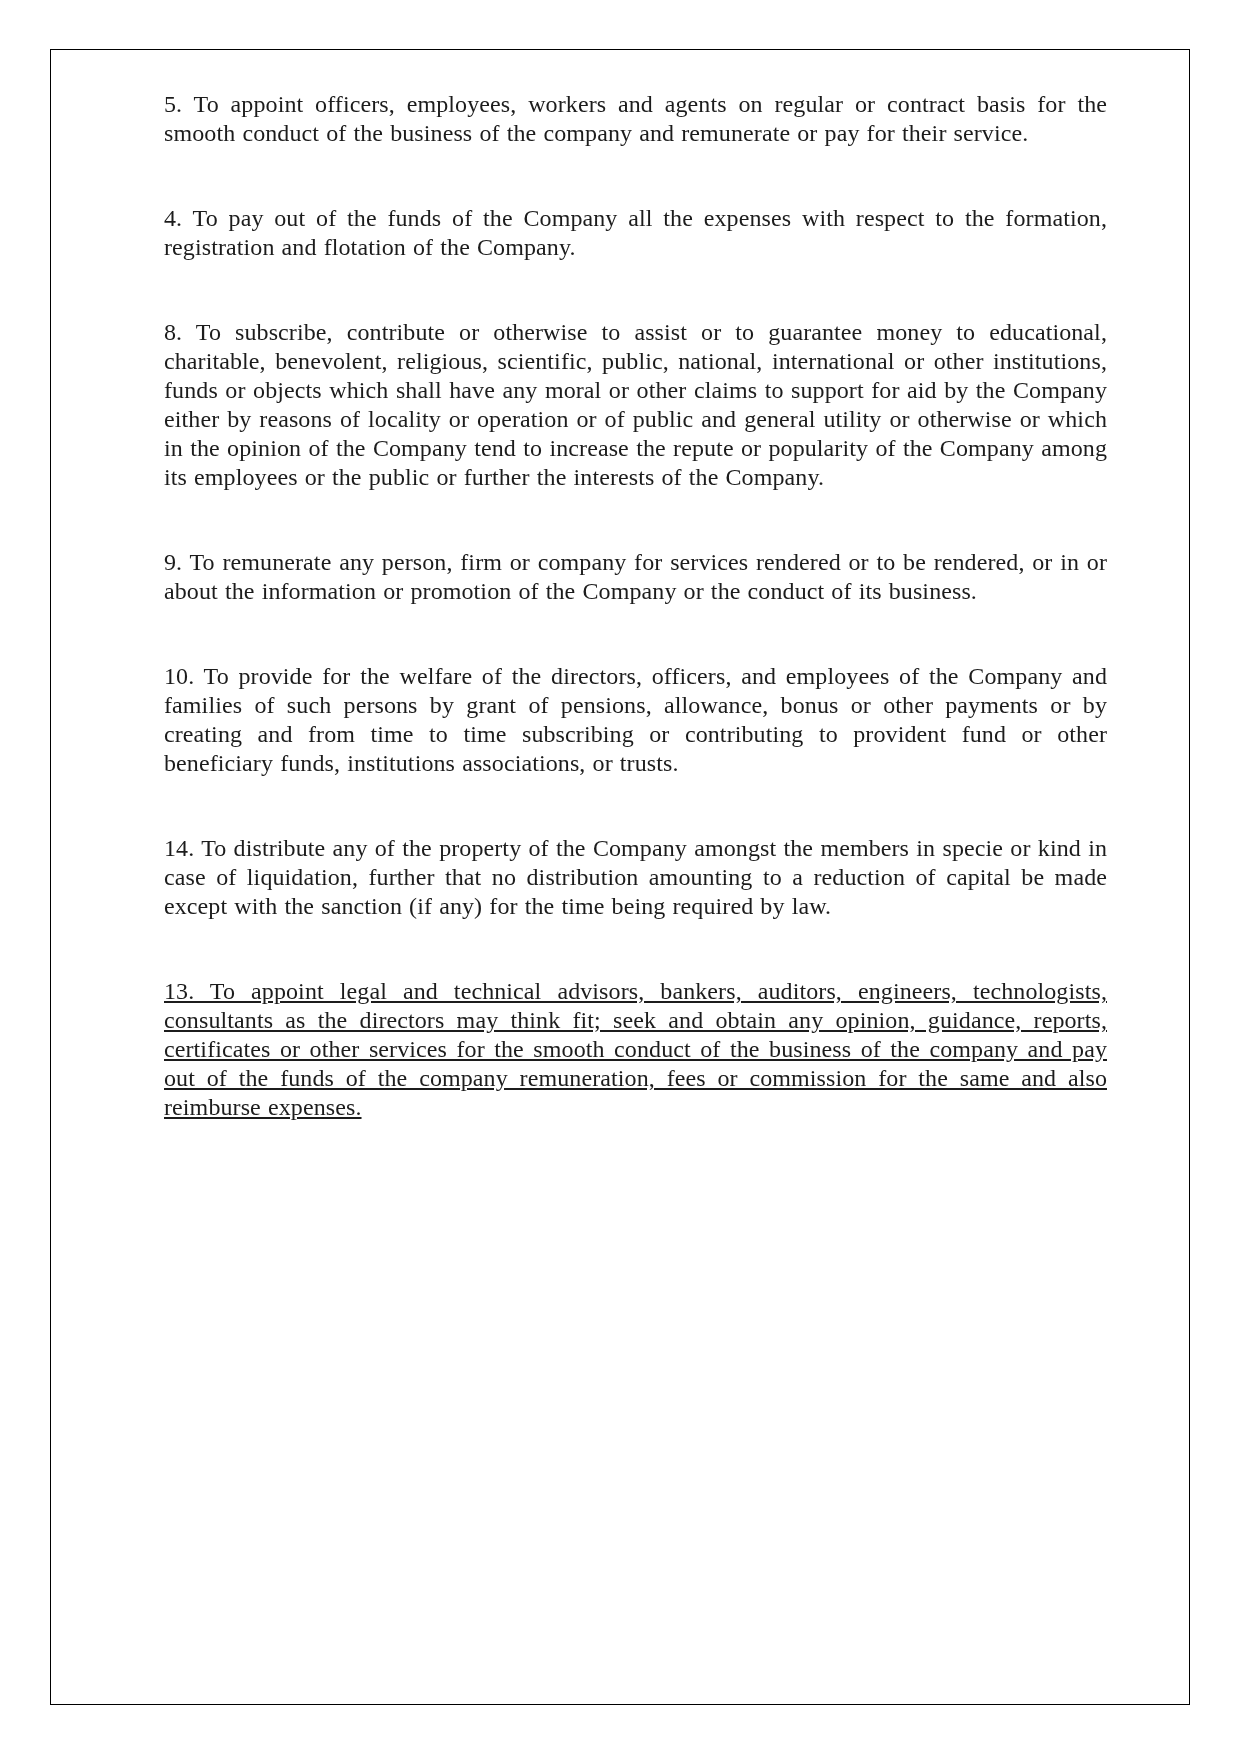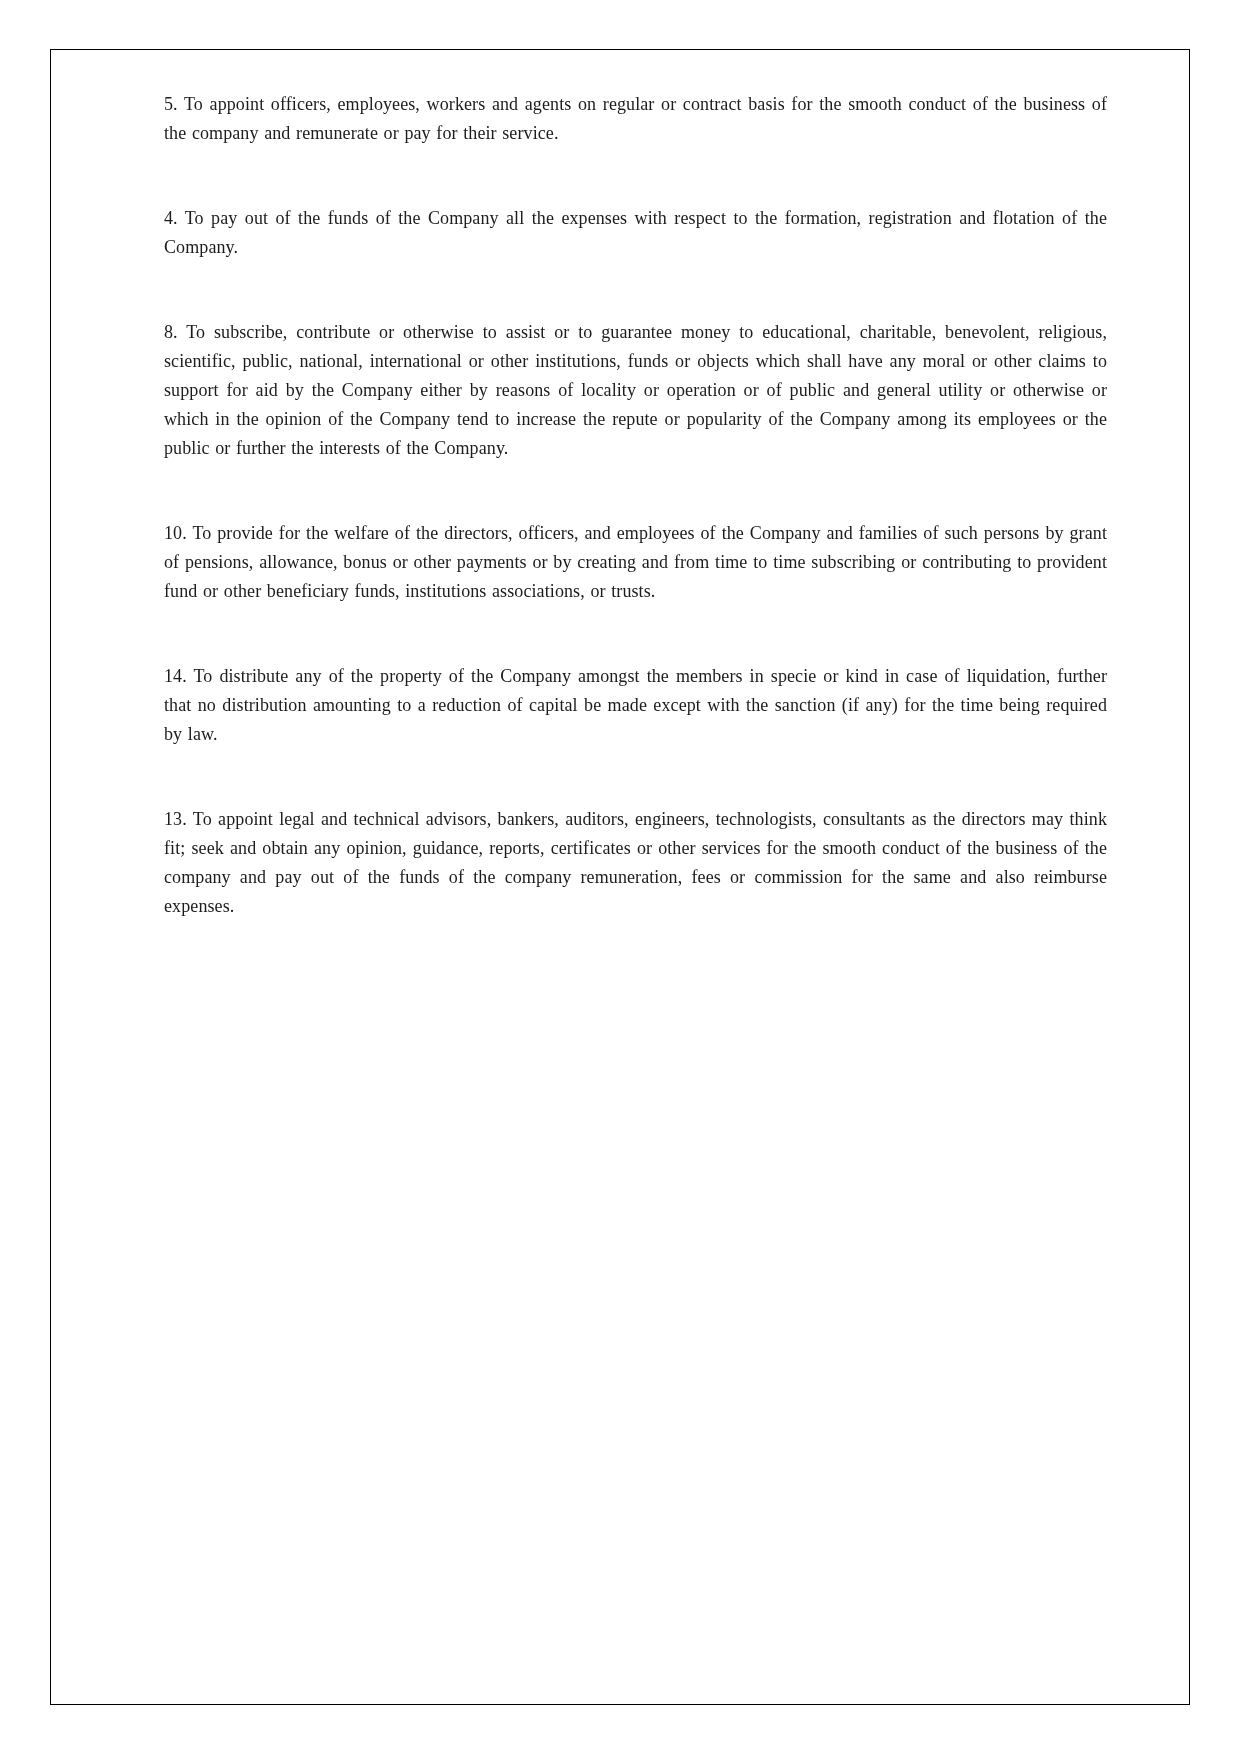--- a/index.html
+++ b/index.html
@@ -27,38 +27,40 @@
   }
   .content {
     position: absolute;
     left: 113px;
     right: 82px;
     top: 40px;
     bottom: 20px;
   }
   .para {
     margin: 0 0 56px 0;
-    font-size: 18px;
+    font-size: 24px;
     line-height: 29px;
     text-align: justify;
     text-justify: inter-word;
     letter-spacing: 0.1px;
     word-spacing: 1px;
   }
   .para:last-child {
     margin-bottom: 12px;
+    text-decoration: underline;
   }
 </style>
 </head>
 <body>
 
 <div class="page">
   <div class="page-border">
     <div class="content">
       <p class="para">5. To appoint officers, employees, workers and agents on regular or contract basis for the smooth conduct of the business of the company and remunerate or pay for their service.</p>
       <p class="para">4. To pay out of the funds of the Company all the expenses with respect to the formation, registration and flotation of the Company.</p>
       <p class="para">8. To subscribe, contribute or otherwise to assist or to guarantee money to educational, charitable, benevolent, religious, scientific, public, national, international or other institutions, funds or objects which shall have any moral or other claims to support for aid by the Company either by reasons of locality or operation or of public and general utility or otherwise or which in the opinion of the Company tend to increase the repute or popularity of the Company among its employees or the public or further the interests of the Company.</p>
+      <p class="para">9. To remunerate any person, firm or company for services rendered or to be rendered, or in or about the information or promotion of the Company or the conduct of its business.</p>
       <p class="para">10. To provide for the welfare of the directors, officers, and employees of the Company and families of such persons by grant of pensions, allowance, bonus or other payments or by creating and from time to time subscribing or contributing to provident fund or other beneficiary funds, institutions associations, or trusts.</p>
       <p class="para">14. To distribute any of the property of the Company amongst the members in specie or kind in case of liquidation, further that no distribution amounting to a reduction of capital be made except with the sanction (if any) for the time being required by law.</p>
       <p class="para">13. To appoint legal and technical advisors, bankers, auditors, engineers, technologists, consultants as the directors may think fit; seek and obtain any opinion, guidance, reports, certificates or other services for the smooth conduct of the business of the company and pay out of the funds of the company remuneration, fees or commission for the same and also reimburse expenses.</p>
     </div>
   </div>
 </div>
 
 </body></html>

